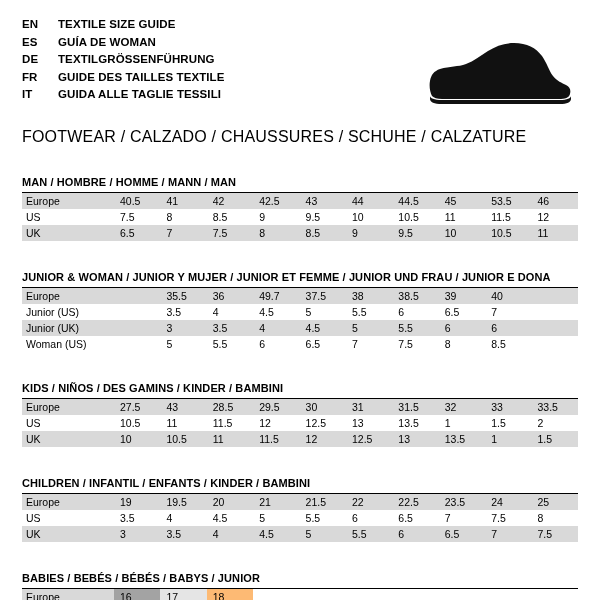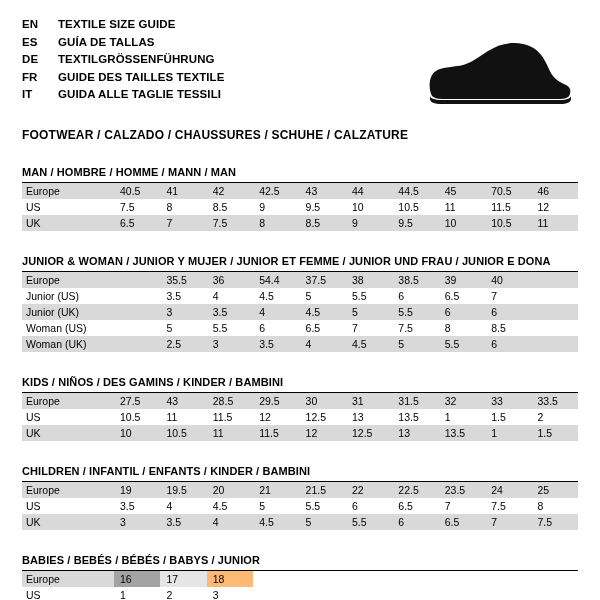--- a/index.html
+++ b/index.html
@@ -43,27 +43,27 @@
   }
   .shoe-wrap {
     position: absolute;
     right: 6px;
     top: 22px;
     width: 182px;
     height: 70px;
   }
   .section-head {
     margin-top: 18px;
-    font-size: 12px;
-    font-weight: bold;
+    font-size: 16px;
+    font-weight: normal;
     letter-spacing: 0.2px;
   }
   
   .block {
-    margin-top: 24px;
+    margin-top: 30px;
   }
   .block-title {
     font-size: 11px;
     font-weight: bold;
     letter-spacing: 0.1px;
     padding-bottom: 4px;
     border-bottom: 1px solid #000;
     margin-bottom: 0;
   }
   table.size {
@@ -94,21 +94,21 @@
 <div class="page">
 
   <div class="header">
     <div class="lang-list">
       <div class="lang-row">
         <span class="lang-code">EN</span>
         <span class="lang-title">TEXTILE SIZE GUIDE</span>
       </div>
       <div class="lang-row">
         <span class="lang-code">ES</span>
-        <span class="lang-title">GUÍA DE TALLAS</span>
+        <span class="lang-title">GUÍA DE WOMAN</span>
       </div>
       <div class="lang-row">
         <span class="lang-code">DE</span>
         <span class="lang-title">TEXTILGRÖSSENFÜHRUNG</span>
       </div>
       <div class="lang-row">
         <span class="lang-code">FR</span>
         <span class="lang-title">GUIDE DES TAILLES TEXTILE</span>
       </div>
       <div class="lang-row">
@@ -134,21 +134,21 @@
           <tr class="shaded">
         <td class="rowlabel">Europe</td>
         <td>40.5</td>
         <td>41</td>
         <td>42</td>
         <td>42.5</td>
         <td>43</td>
         <td>44</td>
         <td>44.5</td>
         <td>45</td>
-        <td>70.5</td>
+        <td>53.5</td>
         <td>46</td>
       </tr>
       <tr>
         <td class="rowlabel">US</td>
         <td>7.5</td>
         <td>8</td>
         <td>8.5</td>
         <td>9</td>
         <td>9.5</td>
         <td>10</td>
@@ -176,21 +176,21 @@
 
   <div class="block">
     <div class="block-title">JUNIOR &amp; WOMAN / JUNIOR Y MUJER / JUNIOR ET FEMME / JUNIOR UND FRAU / JUNIOR E DONA</div>
     <table class="size">
       <tbody>
           <tr class="shaded">
         <td class="rowlabel">Europe</td>
         <td></td>
         <td>35.5</td>
         <td>36</td>
-        <td>54.4</td>
+        <td>49.7</td>
         <td>37.5</td>
         <td>38</td>
         <td>38.5</td>
         <td>39</td>
         <td>40</td>
         <td></td>
       </tr>
       <tr>
         <td class="rowlabel">Junior (US)</td>
         <td></td>
@@ -221,33 +221,20 @@
         <td class="rowlabel">Woman (US)</td>
         <td></td>
         <td>5</td>
         <td>5.5</td>
         <td>6</td>
         <td>6.5</td>
         <td>7</td>
         <td>7.5</td>
         <td>8</td>
         <td>8.5</td>
-        <td></td>
-      </tr>
-      <tr class="shaded">
-        <td class="rowlabel">Woman (UK)</td>
-        <td></td>
-        <td>2.5</td>
-        <td>3</td>
-        <td>3.5</td>
-        <td>4</td>
-        <td>4.5</td>
-        <td>5</td>
-        <td>5.5</td>
-        <td>6</td>
         <td></td>
       </tr>
     </tbody>
       </table>
   </div>
 
   <div class="block">
     <div class="block-title">KIDS / NIÑOS / DES GAMINS / KINDER / BAMBINI</div>
     <table class="size">
       <tbody>

